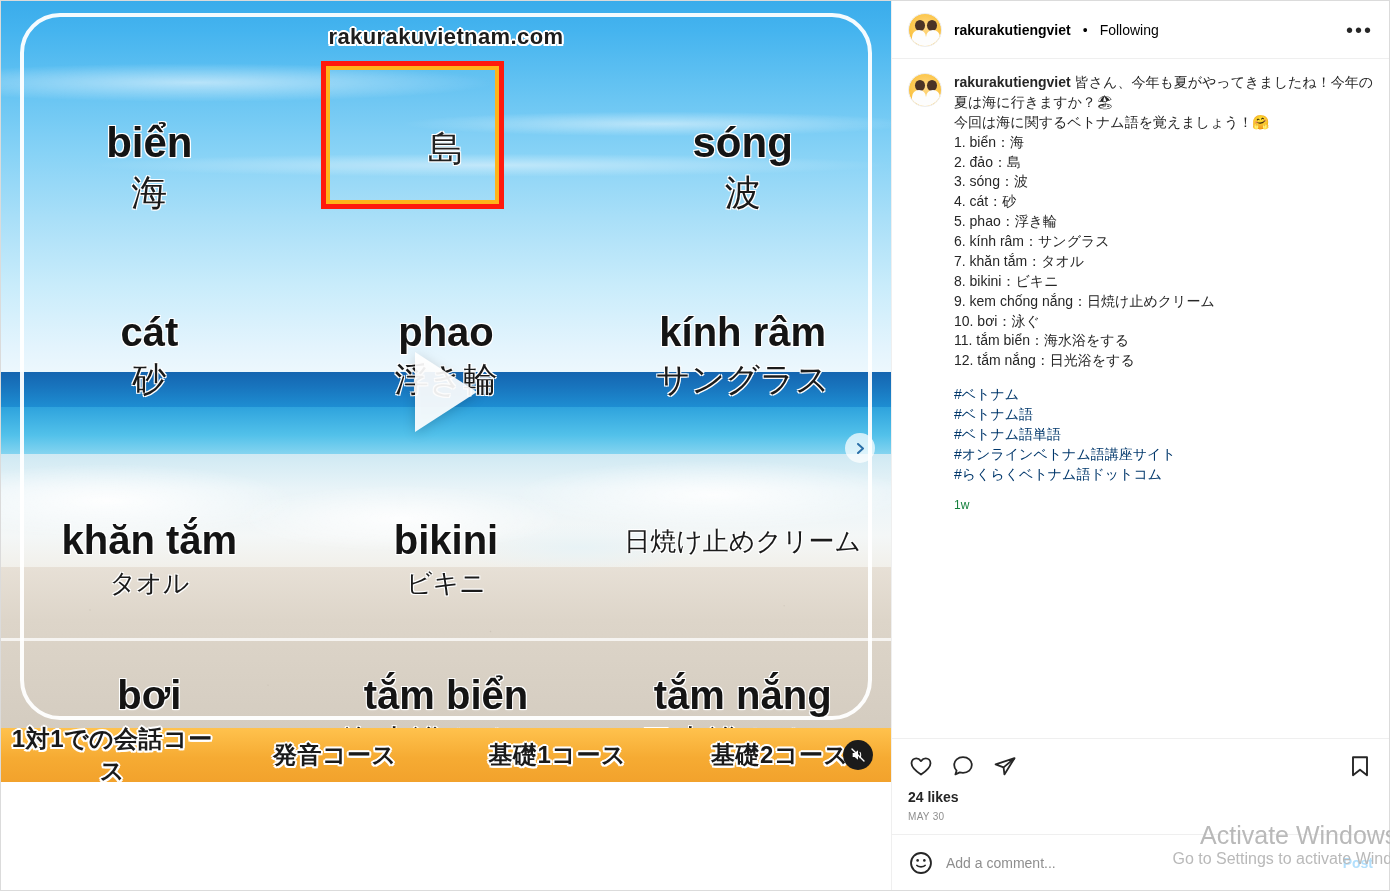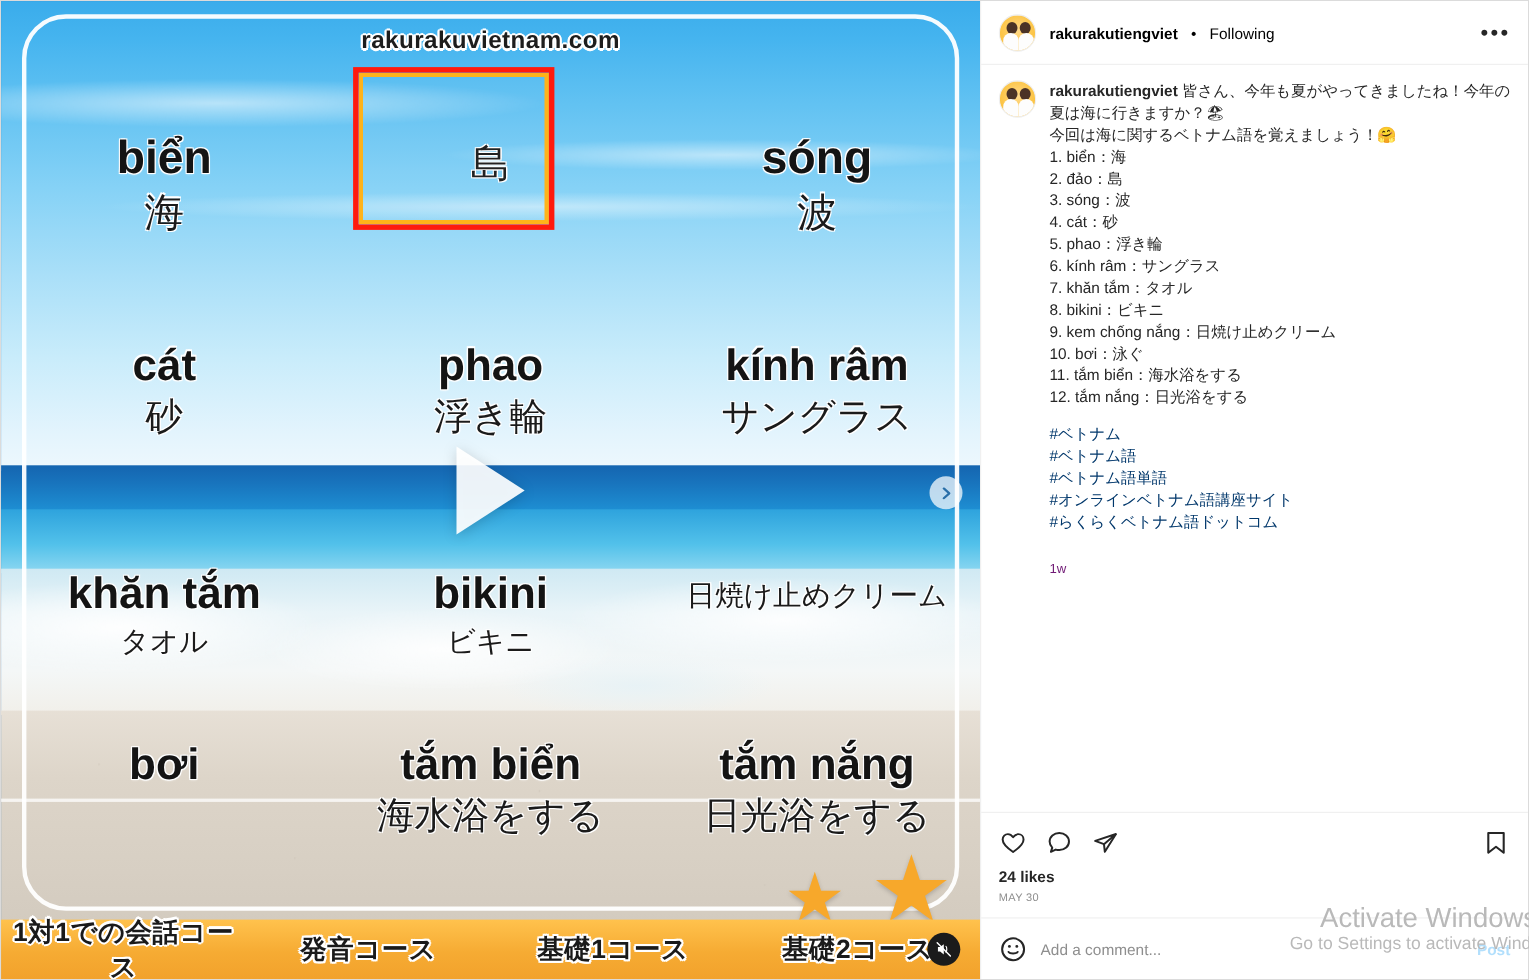--- a/index.html
+++ b/index.html
@@ -12,21 +12,21 @@
   .post {
     display: flex;
     width: 1390px; height: 891px;
     background: #fff;
     border: 1px solid #dbdbdb;
   }
 
   
   .media {
     position: relative;
-    width: 890px; height: 889px;
+    width: 890px; height: 781px;
     overflow: hidden;
     background: #1d6fb8;
     flex: 0 0 890px;
   }
   .sky {
     position: absolute; left:0; top:0; width:100%; height:48%;
     background: linear-gradient(to bottom,
       #3aaceb 0%, #45b4ef 8%, #62c2f2 22%, #86d2f6 40%,
       #a9dff8 58%, #c9ecfb 76%, #e3f4fd 92%, #eef8fd 100%);
   }
@@ -179,21 +179,21 @@
 
   .caption-area{
     flex:1; overflow:hidden; padding:14px 16px 8px 16px;
   }
   .caption-row{ display:flex; gap:12px; }
   .caption-body{ flex:1; font-size:14px; line-height:1.42; color:#262626; word-break:break-word; }
   .caption-body .cu{ font-weight:700; margin-right:4px; }
   .vocab-line{ }
   .hashtag{ color:#00376b; }
   .blankline{ height:14px; }
-  .timeago{ margin-top:24px; font-size:12px; color:#701a75; }
+  .timeago{ margin-top:12px; font-size:12px; color:#15803d; }
 
   .actions{
     border-top:1px solid #efefef;
     padding:8px 16px 0 16px;
   }
   .action-row{ display:flex; align-items:center; gap:16px; padding:6px 0 2px; }
   .icon-btn{ width:26px;height:26px; display:flex;align-items:center;justify-content:center; }
   .spacer{ flex:1; }
   .likes{ font-weight:700; font-size:14px; color:#262626; padding:8px 0 0; }
   .datetext{ font-size:10px; color:#8e8e8e; letter-spacing:.3px; text-transform:uppercase; padding:6px 0 12px; }

